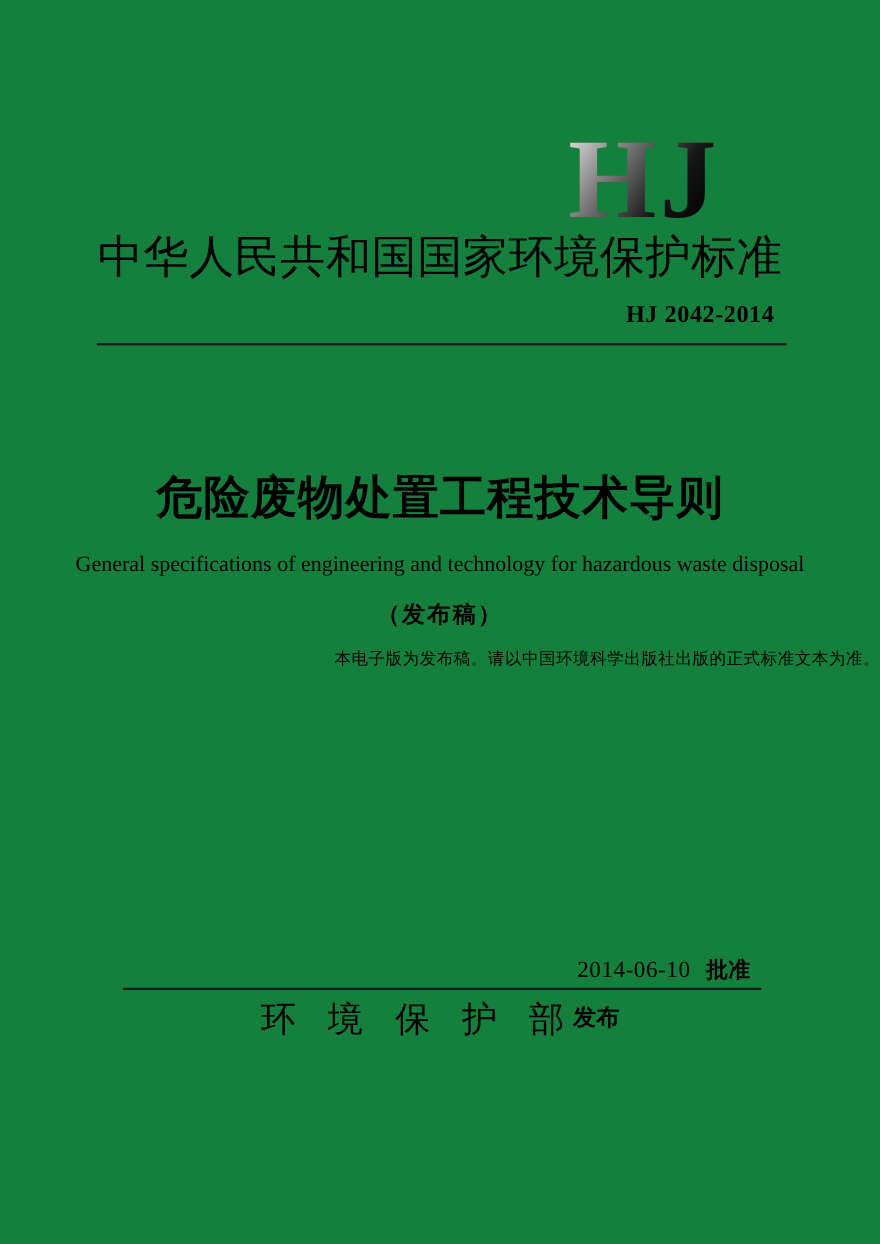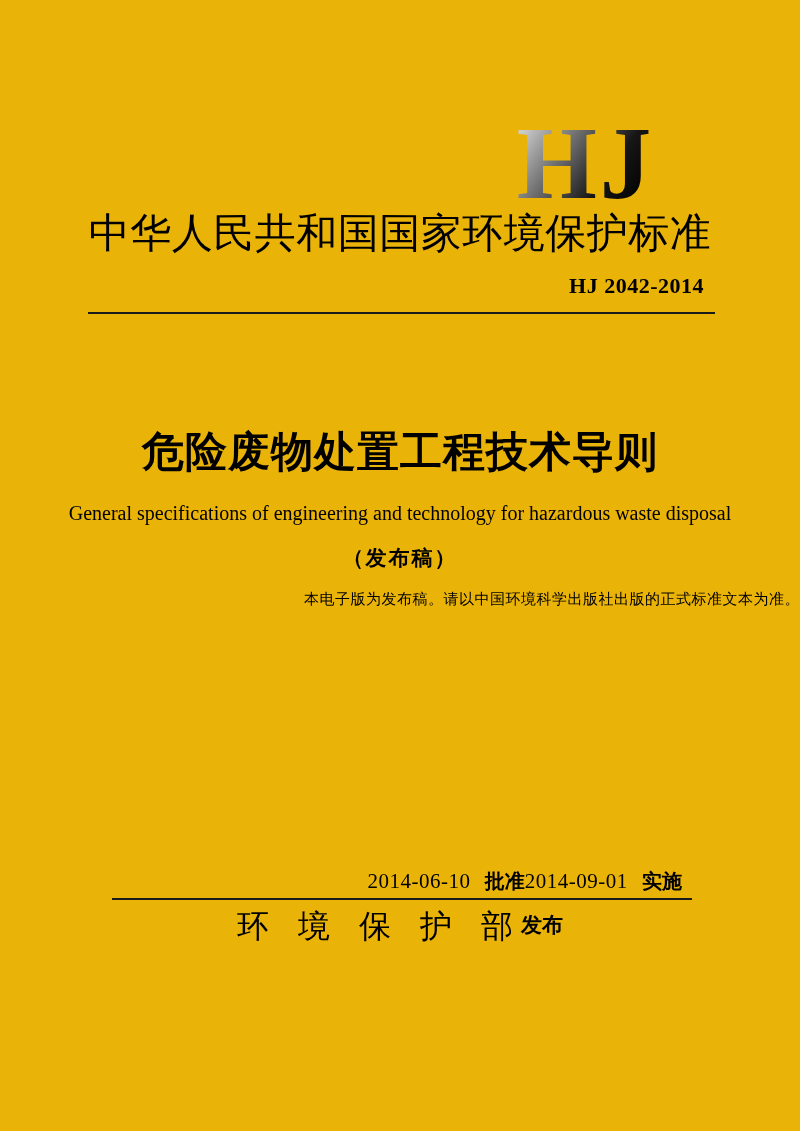--- a/index.html
+++ b/index.html
@@ -4,21 +4,21 @@
 <style>
   html, body {
     margin: 0;
     padding: 0;
     background: #ffffff;
   }
   .page {
     position: relative;
     width: 800px;
     height: 1131px;
-    background: #eab308;
+    background: #15803d;
     color: #000000;
     font-family: "Liberation Serif", serif;
     overflow: hidden;
   }
 
   
   .hj-logo {
     position: absolute;
     top: 112px;
     left: 498px;
@@ -186,24 +186,20 @@
 
   <div class="draft-label">（发布稿）</div>
 
   <div class="notice">本电子版为发布稿。请以中国环境科学出版社出版的正式标准文本为准。</div>
 
   <div class="dates-row">
     <div class="date-item">
       <span class="date-num">2014-06-10</span>
       <span class="date-label">批准</span>
     </div>
-    <div class="date-item">
-      <span class="date-num">2014-09-01</span>
-      <span class="date-label">实施</span>
-    </div>
   </div>
 
   <div class="rule rule-bottom"></div>
 
   <div class="issuer-row">
     <span class="issuer-name">环境保护部</span>
     <span class="publish-label">发布</span>
   </div>
 
 </div>

